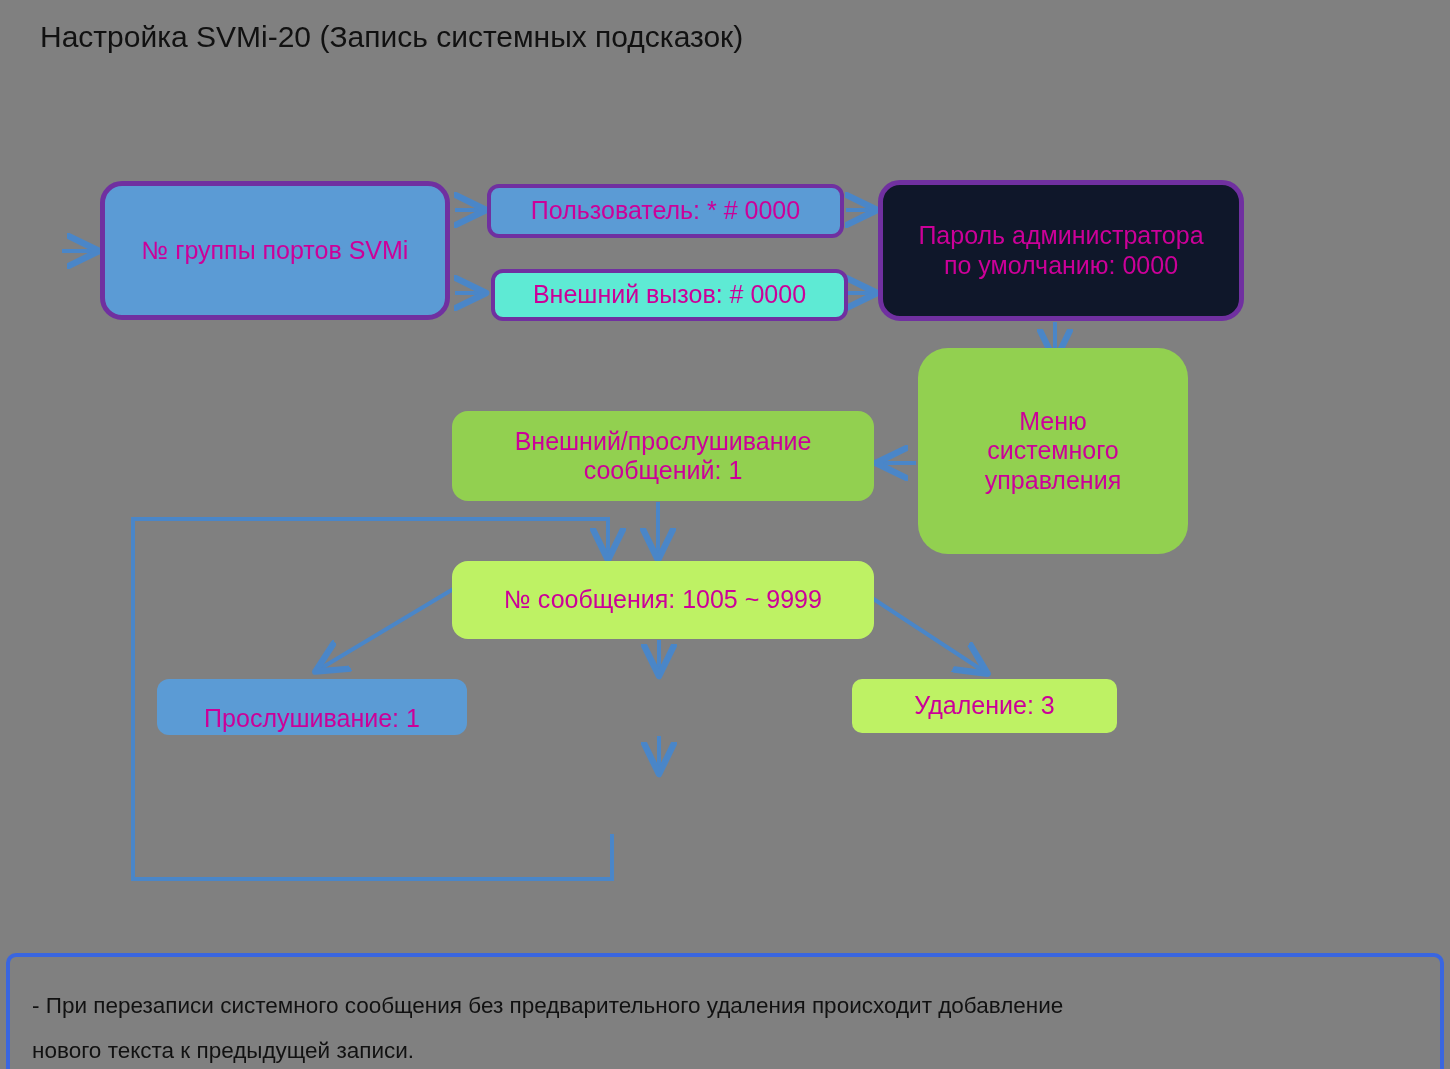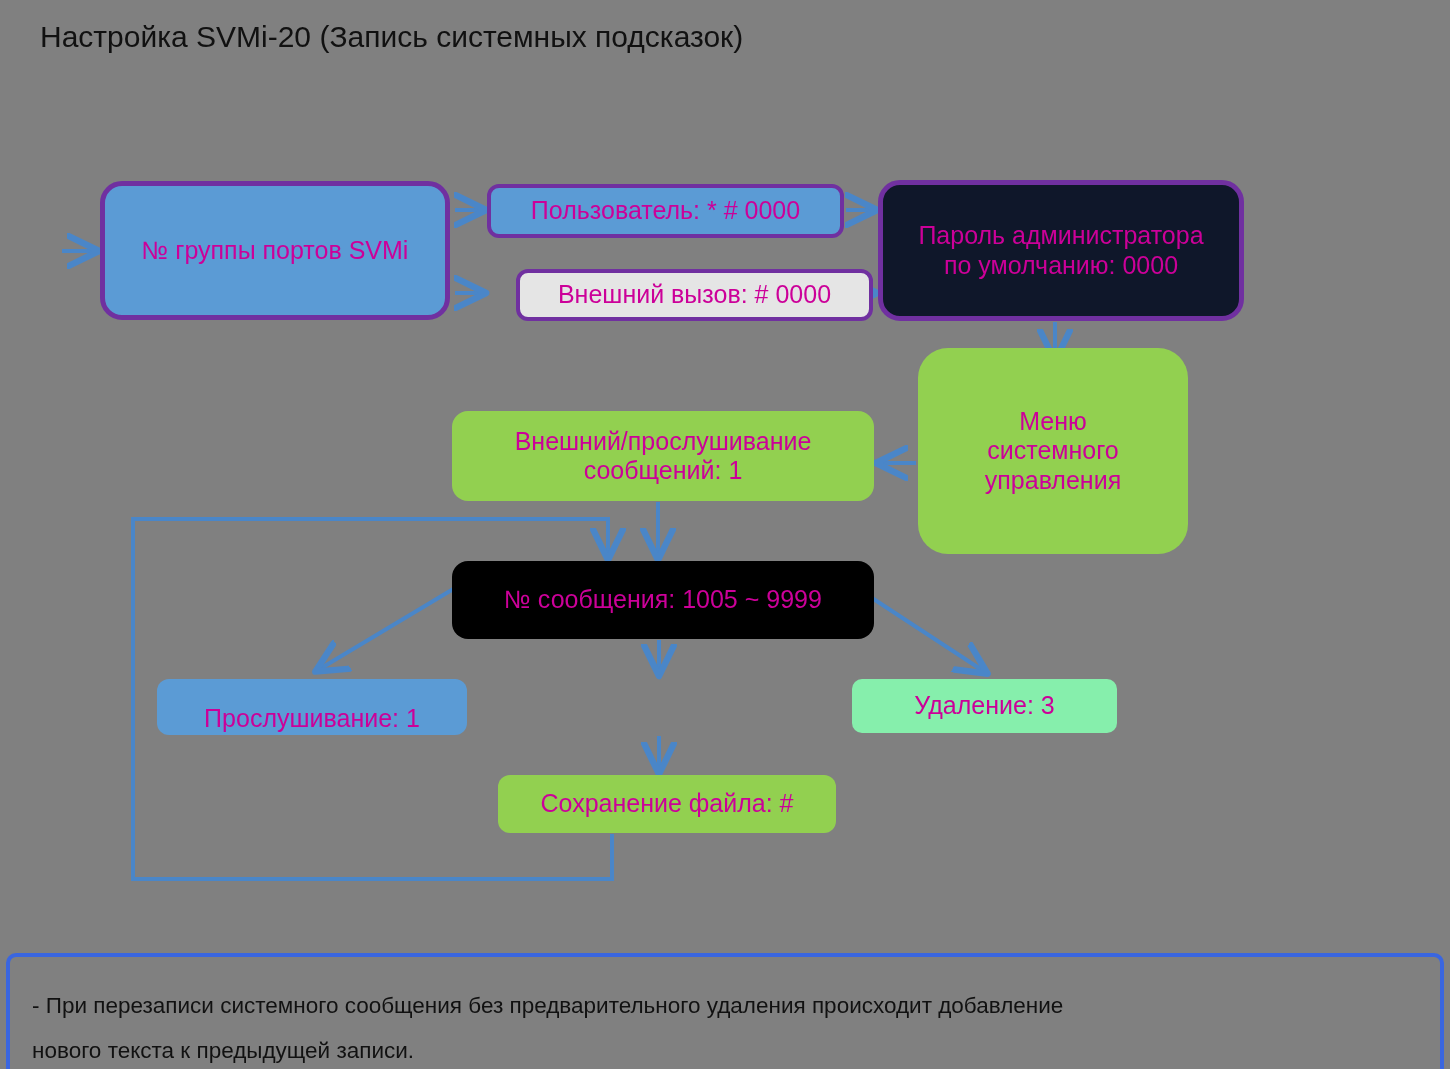--- a/index.html
+++ b/index.html
@@ -53,22 +53,22 @@
     border: 5px solid #7030A0;
     border-radius: 22px;
   }
   .n-user {
     left: 487px; top: 184px; width: 357px; height: 54px;
     background: #5B9BD5;
     border: 4px solid #7030A0;
     border-radius: 12px;
   }
   .n-external {
-    left: 516px; top: 269px; width: 357px; height: 52px;
-    background: #e5e5e5;
+    left: 491px; top: 269px; width: 357px; height: 52px;
+    background: #5eead4;
     border: 4px solid #7030A0;
     border-radius: 12px;
   }
   .n-admin {
     left: 878px; top: 180px; width: 366px; height: 141px;
     background: #0f172a;
     border: 5px solid #7030A0;
     border-radius: 22px;
   }
   .n-menu {
@@ -76,37 +76,37 @@
     background: #92D050;
     border-radius: 30px;
   }
   .n-recplay {
     left: 452px; top: 411px; width: 422px; height: 90px;
     background: #92D050;
     border-radius: 16px;
   }
   .n-msgnum {
     left: 452px; top: 561px; width: 422px; height: 78px;
-    background: #000000;
+    background: #bef264;
     border-radius: 16px;
   }
   .n-listen {
     left: 157px; top: 679px; width: 310px; height: 56px;
     background: #5B9BD5;
     border-radius: 12px;
     align-items: flex-end;
   }
   .n-recstop {
     left: 497px; top: 677px; width: 325px; height: 58px;
     background: #CC0000;
     border-radius: 8px;
   }
   .n-delete {
     left: 852px; top: 679px; width: 265px; height: 54px;
-    background: #86efac;
+    background: #bef264;
     border-radius: 10px;
     justify-content: flex-end;
   }
   .n-savefile {
     left: 498px; top: 775px; width: 338px; height: 58px;
     background: #92D050;
     border-radius: 12px;
   }
 
   .note {
@@ -220,22 +220,19 @@
 
   <div class="node n-listen">
     <span class="label">Прослушивание: 1</span>
   </div>
 
 
   <div class="node n-delete">
     <span class="label">Удаление: 3</span>
   </div>
 
-  <div class="node n-savefile">
-    <span class="label">Сохранение файла: #</span>
-  </div>
 
   <div class="note">
     <div class="line1">- При перезаписи системного сообщения без предварительного удаления происходит добавление</div>
     <div class="line2">нового текста к предыдущей записи.</div>
   </div>
 
 </div>
 
 </body></html>

